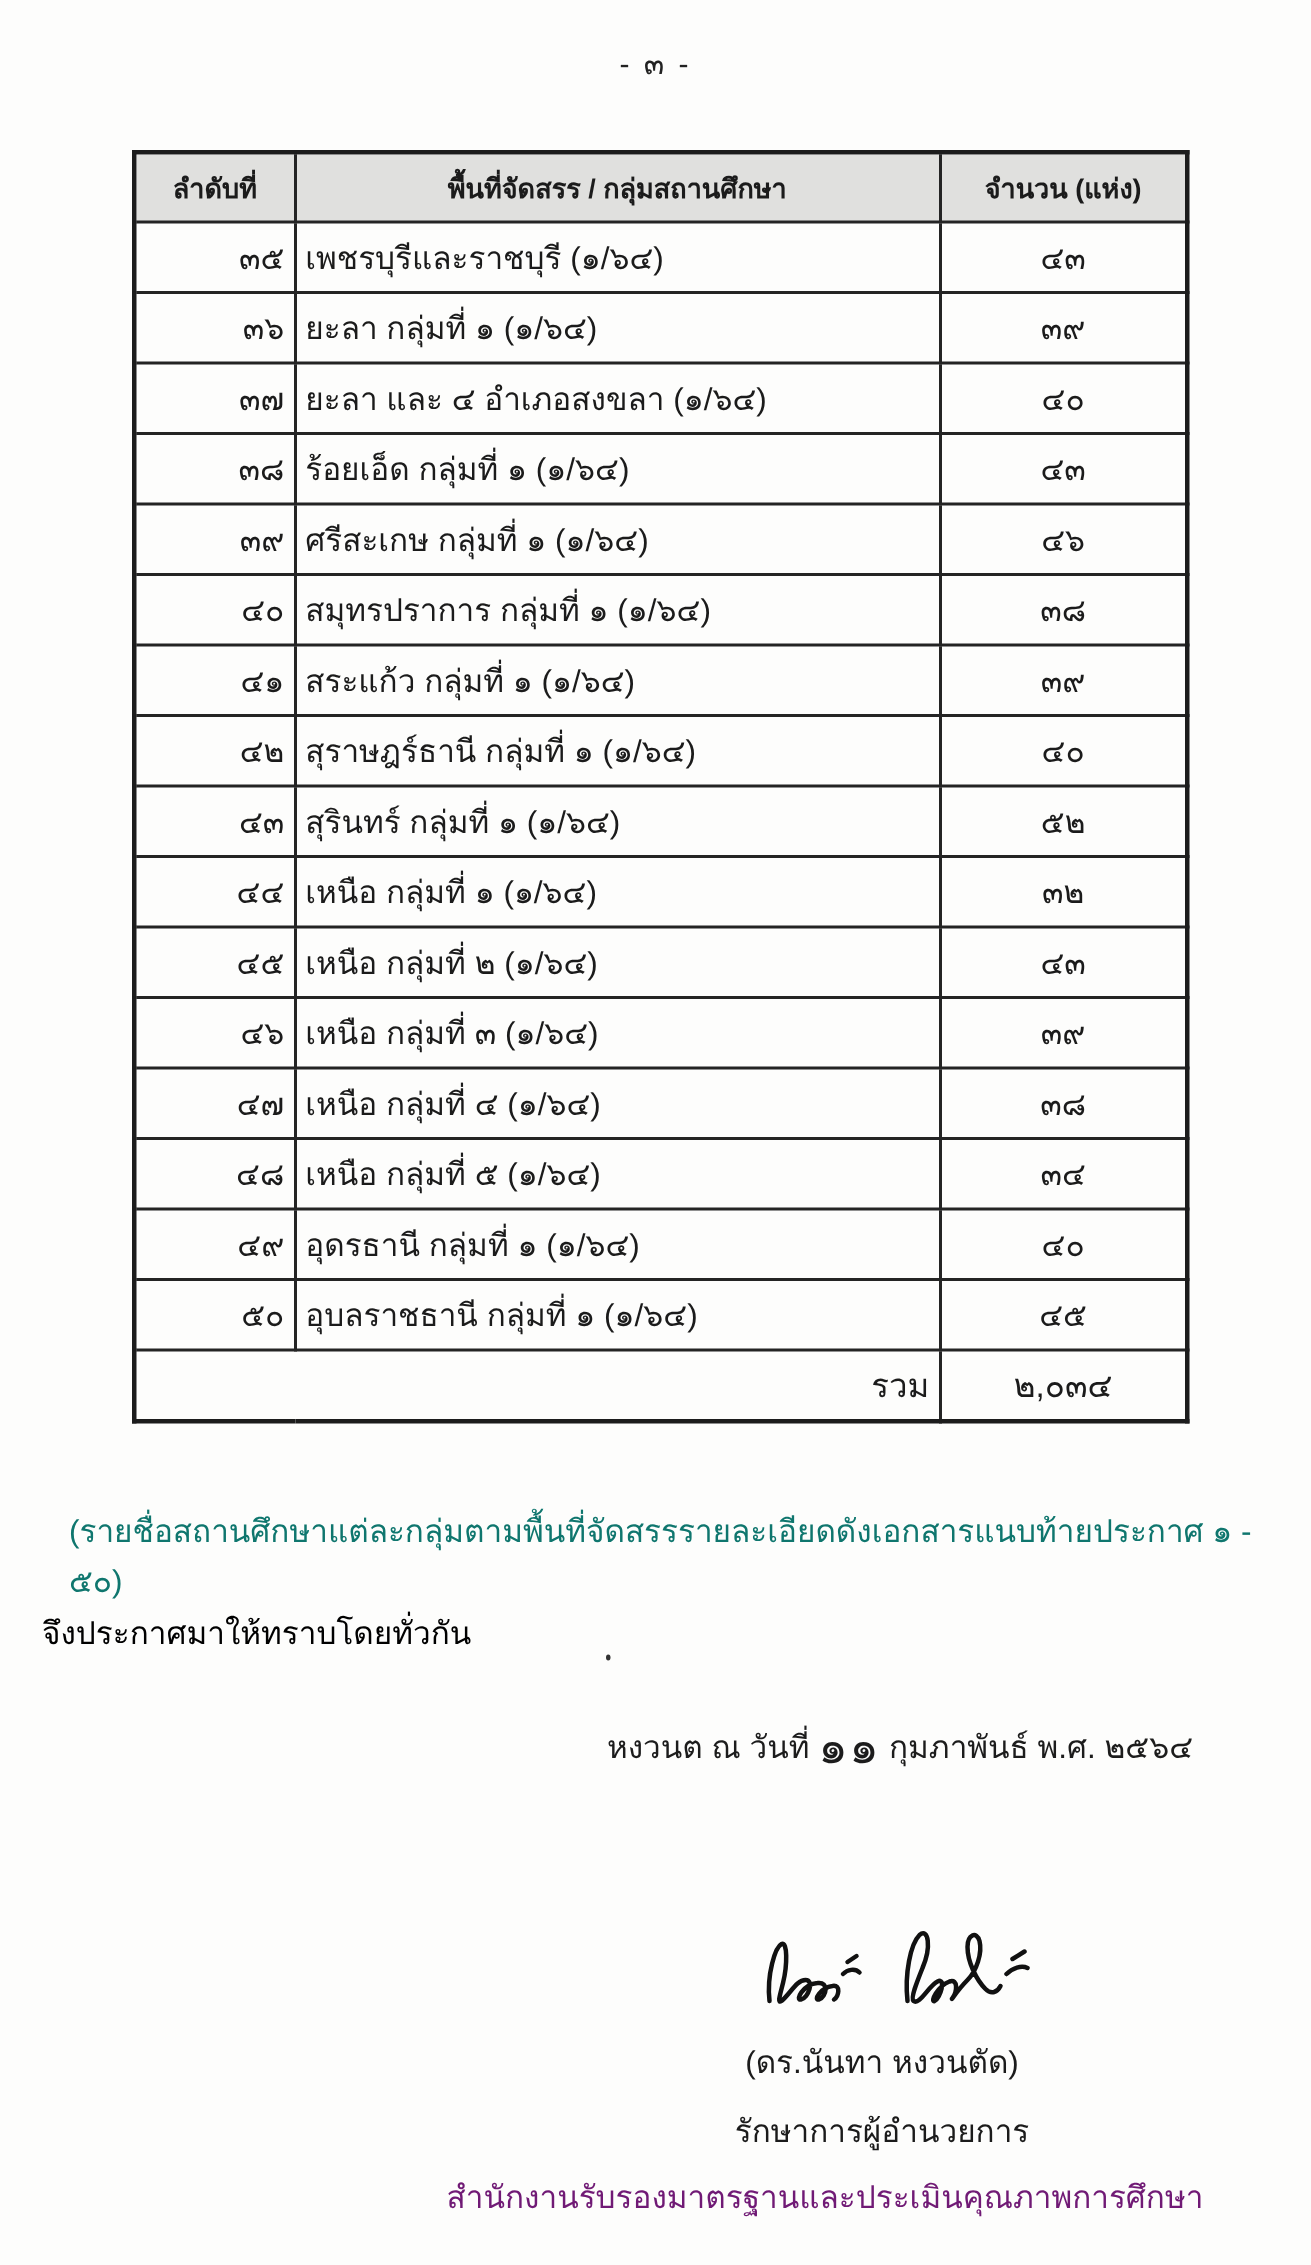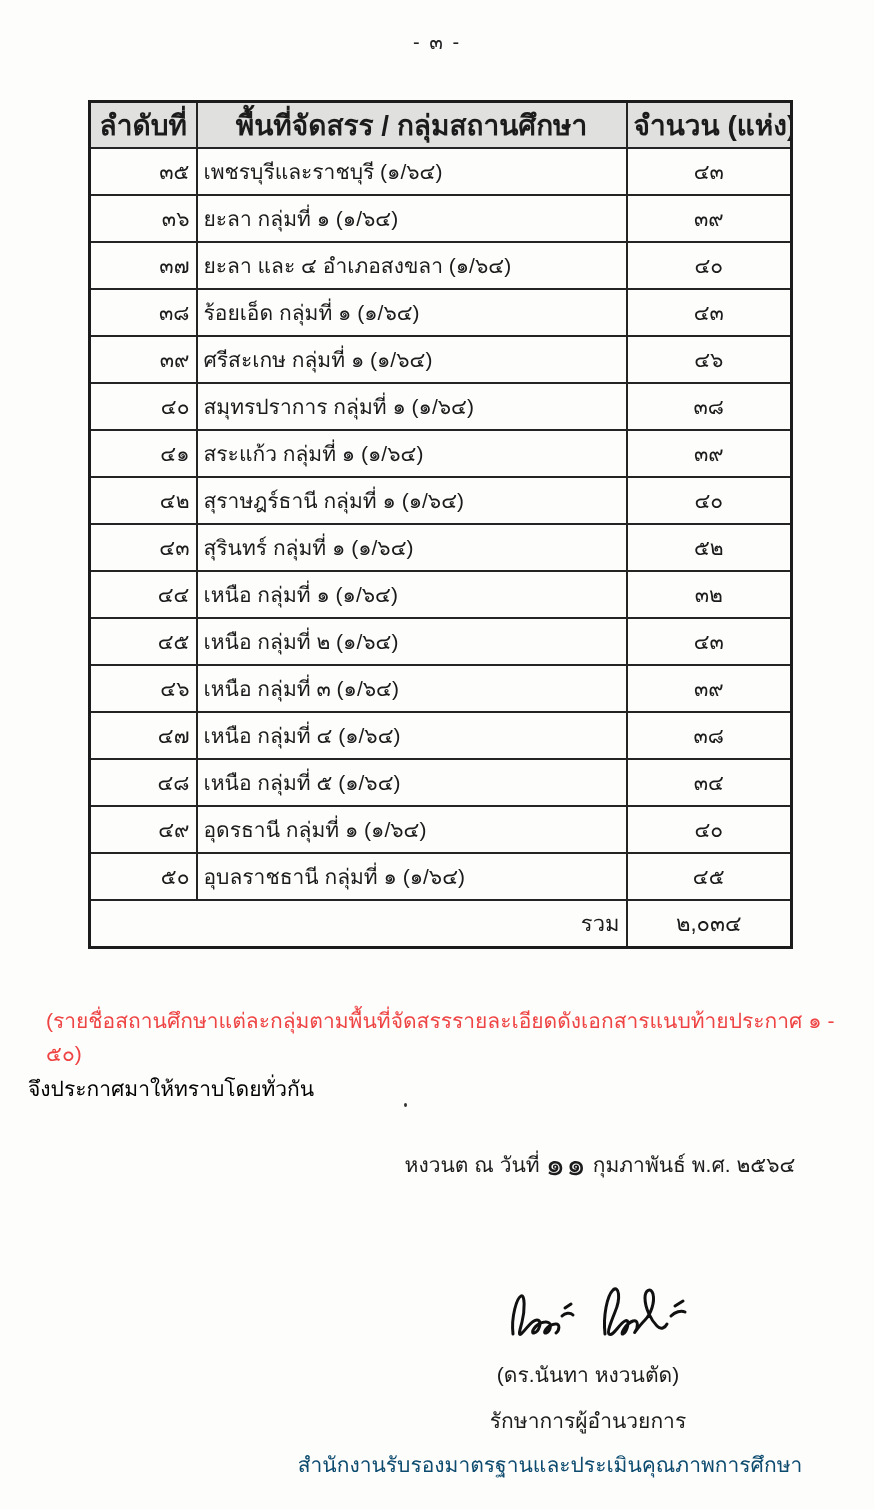--- a/index.html
+++ b/index.html
@@ -29,35 +29,35 @@
   table.alloc col.c2{width:430px;}
   table.alloc col.c3{width:165px;}
   table.alloc th,table.alloc td{
     border:2px solid #242424;
     padding:0 6px;
     vertical-align:middle;
     overflow:hidden;white-space:nowrap;
   }
   table.alloc thead th{
     height:44px;background:#e0e0de;
-    font-weight:bold;font-size:28px;text-align:center;
+    font-weight:bold;font-size:18px;text-align:center;
   }
   table.alloc tbody td{height:45px;background:#fdfdfc;}
   td.cell-no{text-align:right;}
   td.cell-area{text-align:left;padding-left:17px;}
   td.cell-count{text-align:center;}
   tr.total-row td{
     height:49px;background:#e2e2e0;font-weight:normal;
   }
   td.total-label{text-align:right;padding-right:14px;font-size:22px;}
   td.total-value{text-align:center;font-size:22px;}
   
   .note-line{
     position:absolute;left:46px;top:1004px;width:810px;
-    font-size:21px;color:#ef4444;
+    font-size:21px;color:#0f766e;
   }
   .closing-line{
     position:absolute;left:28px;top:1072px;width:500px;
     font-size:21px;color:#000000;
   }
   .stray-mark{
     position:absolute;left:404px;top:1103px;width:3px;height:4px;
     background:#333;border-radius:50%;
   }
   .date-line{
@@ -75,21 +75,21 @@
   .signer-name{
     position:absolute;left:388px;top:1358px;width:400px;
     text-align:center;font-size:21px;color:#1b1b1b;
   }
   .signer-title{
     position:absolute;left:388px;top:1404px;width:400px;
     text-align:center;font-size:21px;color:#1b1b1b;
   }
   .signer-org{
     position:absolute;left:240px;top:1448px;width:620px;
-    text-align:center;font-size:21px;color:#0c4a6e;
+    text-align:center;font-size:21px;color:#701a75;
   }
 </style>
 </head>
 <body>
 
 <div class="page">
 
   <div class="page-number">- ๓ -</div>
 
   <table class="alloc">

